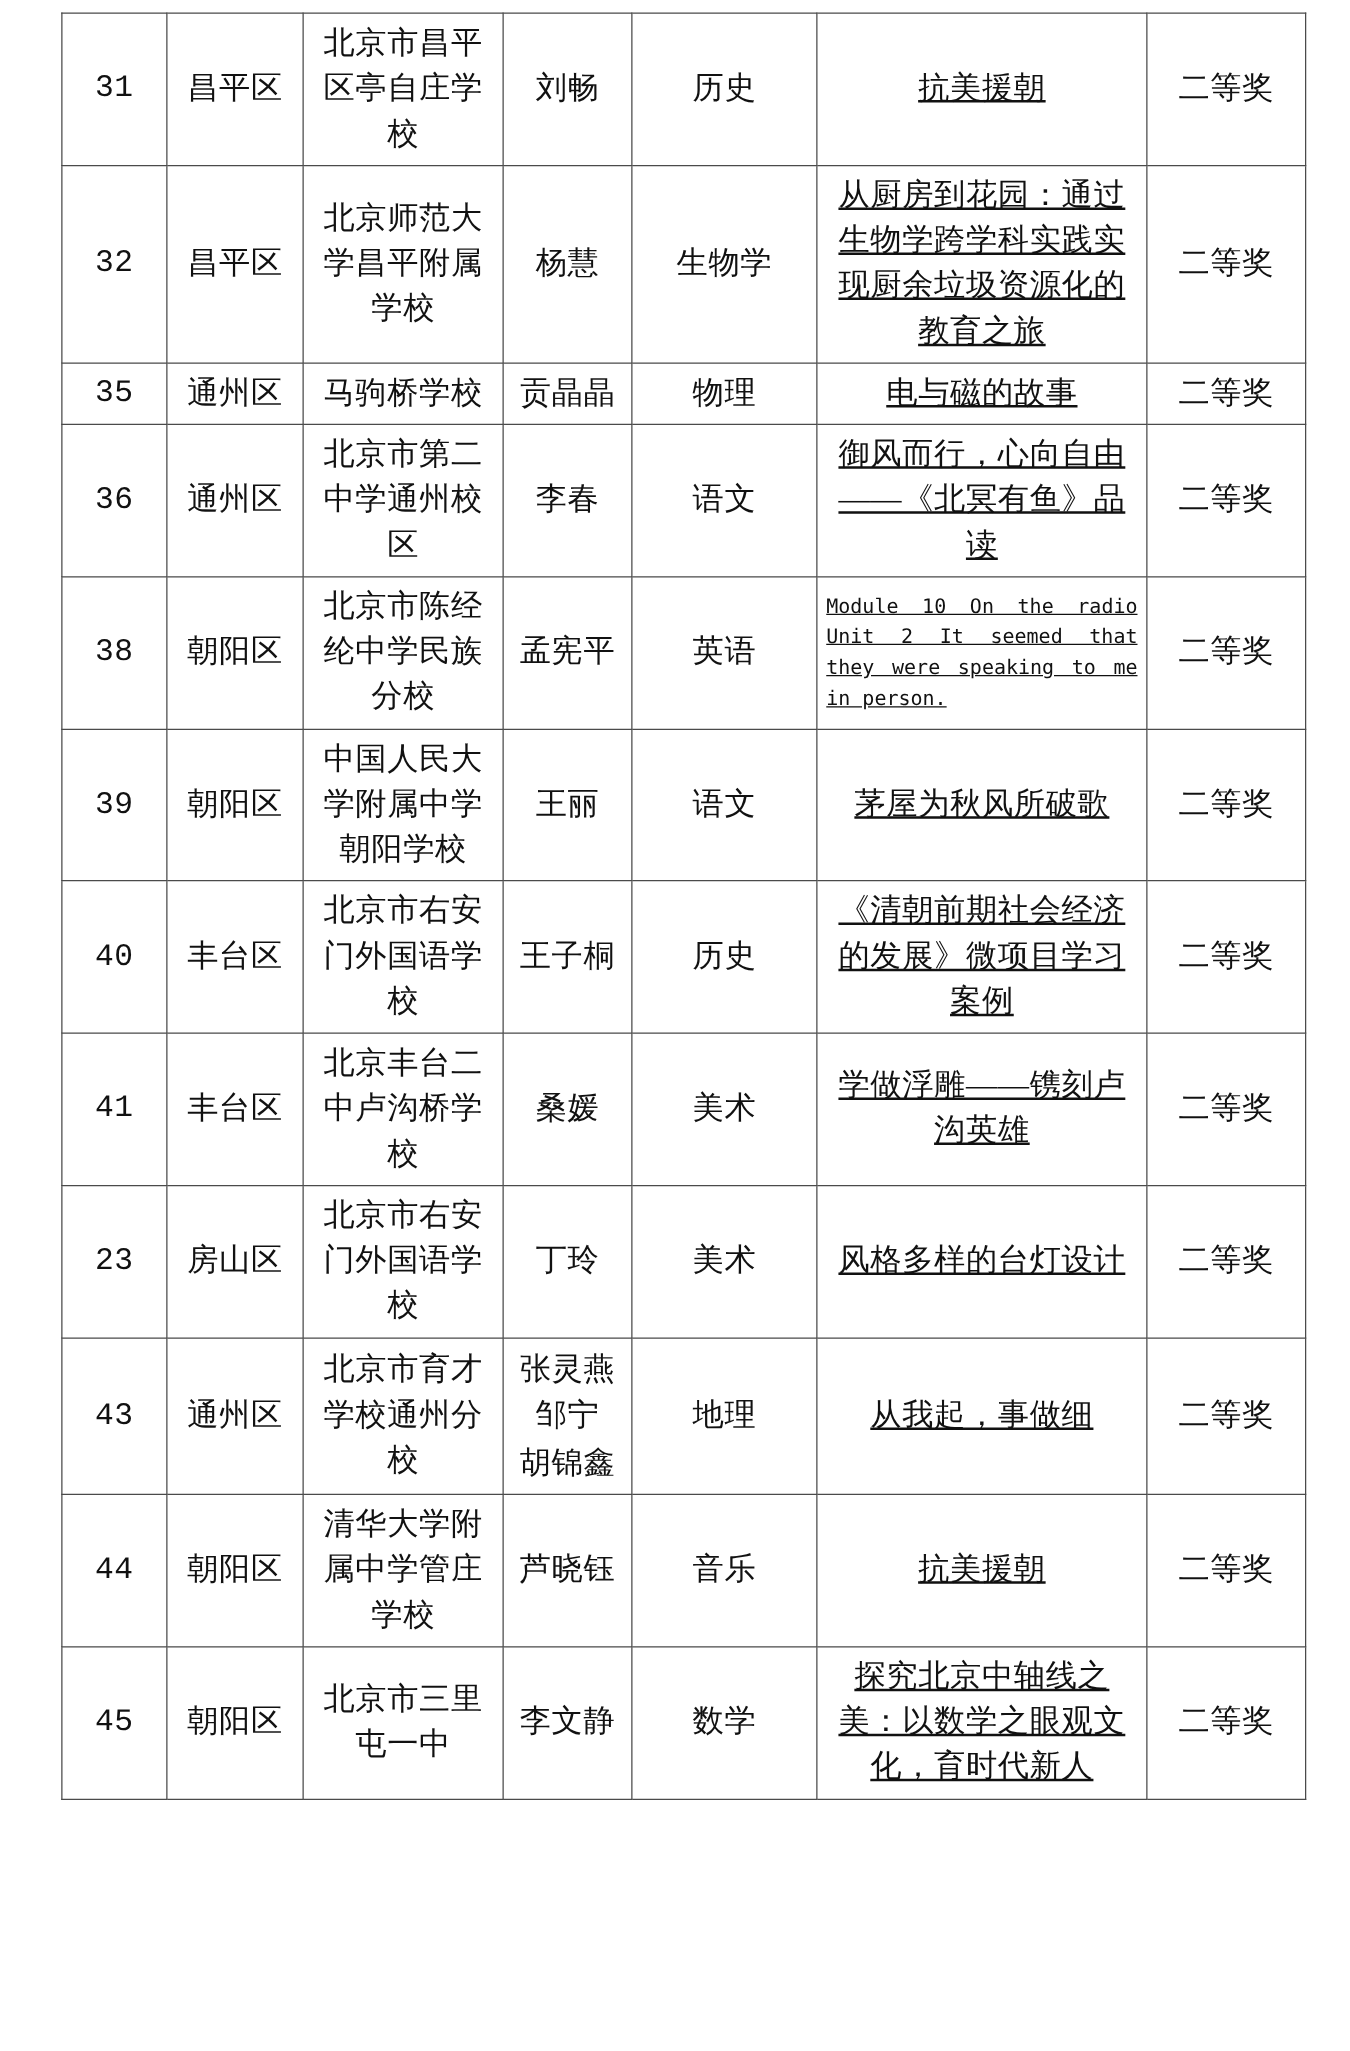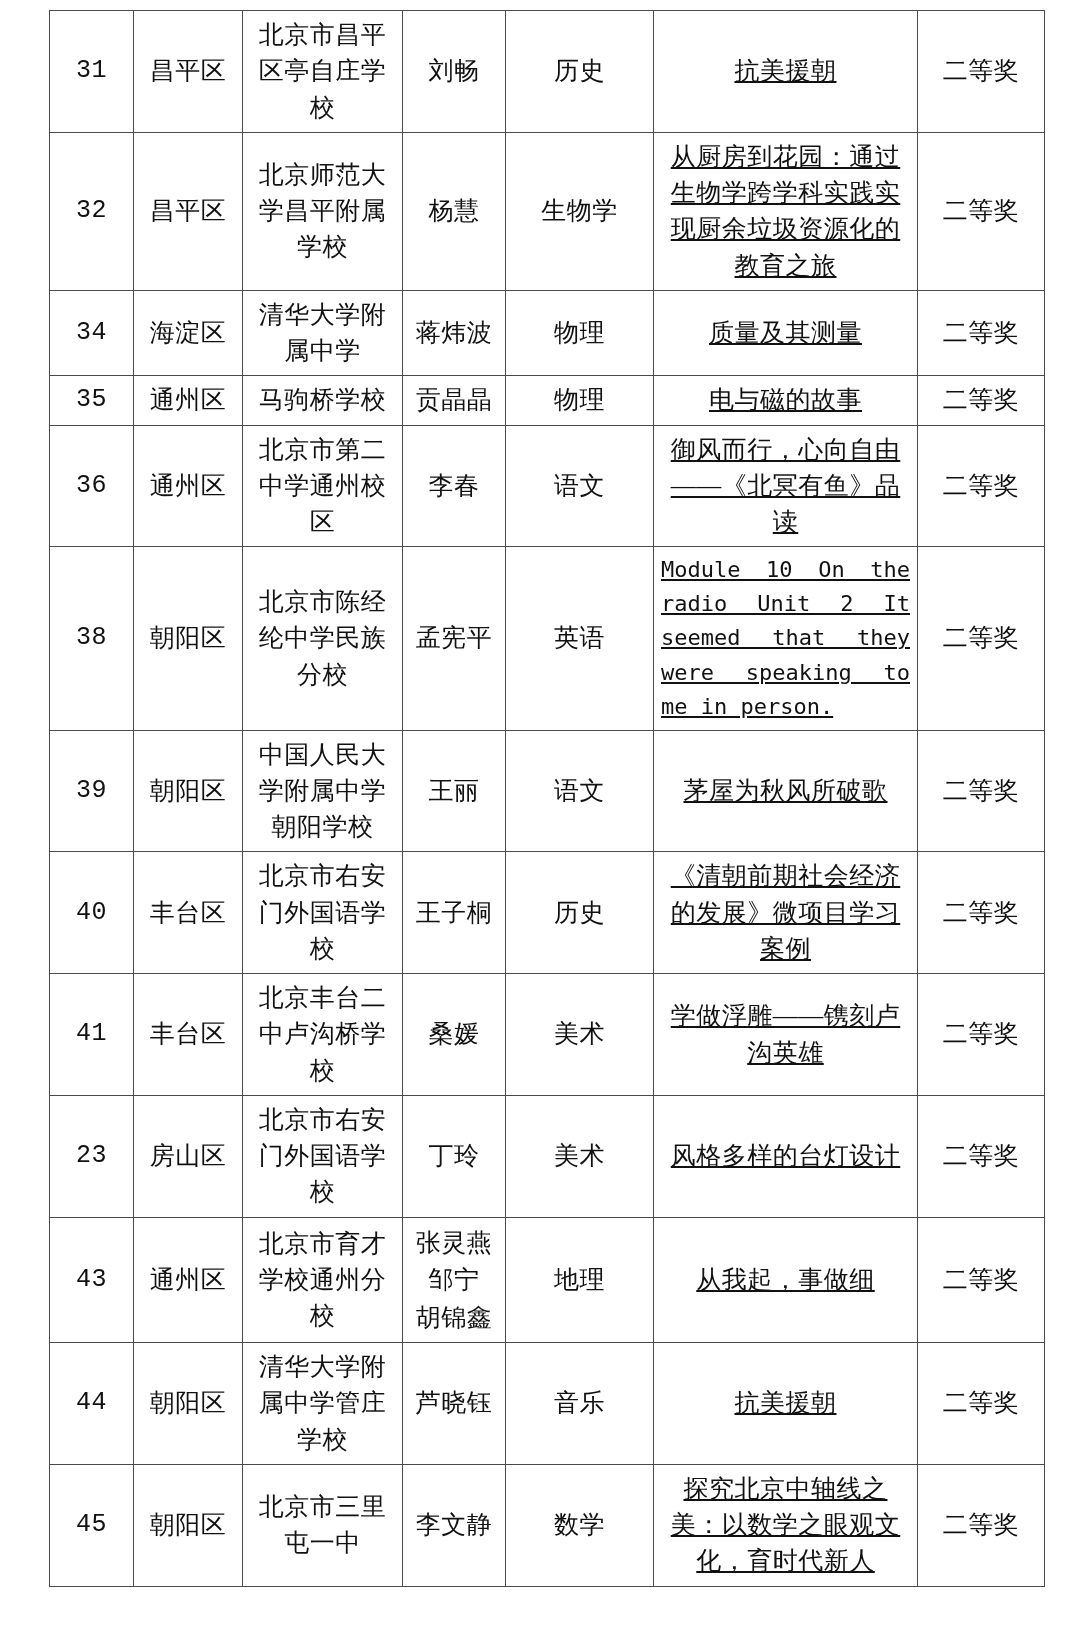--- a/index.html
+++ b/index.html
@@ -58,21 +58,21 @@
     font-size: 25px;
   }
   td.title {
     text-align: left;
     padding-left: 10px;
     padding-right: 8px;
     text-decoration: underline;
   }
   td.title.mono {
     font-family: "DejaVu Sans Mono", "Liberation Mono", monospace;
-    font-size: 22px;
+    font-size: 16px;
     line-height: 1.55;
     text-align: justify;
     text-align-last: left;
     letter-spacing: 0px;
   }
   td.teacher .nm {
     display: block;
     line-height: 1.5;
   }
   .cell-line { display: block; }
@@ -105,29 +105,20 @@
           <tr>
             <td class="idx">32</td>
             <td class="dist">昌平区</td>
             <td class="school">北京师范大学昌平附属学校</td>
             <td class="teacher">杨慧</td>
             <td class="subject">生物学</td>
             <td class="title">从厨房到花园：通过生物学跨学科实践实现厨余垃圾资源化的教育之旅</td>
             <td class="award">二等奖</td>
           </tr>
           <tr>
-            <td class="idx">34</td>
-            <td class="dist">海淀区</td>
-            <td class="school">清华大学附属中学</td>
-            <td class="teacher">蒋炜波</td>
-            <td class="subject">物理</td>
-            <td class="title">质量及其测量</td>
-            <td class="award">二等奖</td>
-          </tr>
-          <tr>
             <td class="idx">35</td>
             <td class="dist">通州区</td>
             <td class="school">马驹桥学校</td>
             <td class="teacher">贡晶晶</td>
             <td class="subject">物理</td>
             <td class="title">电与磁的故事</td>
             <td class="award">二等奖</td>
           </tr>
           <tr>
             <td class="idx">36</td>

